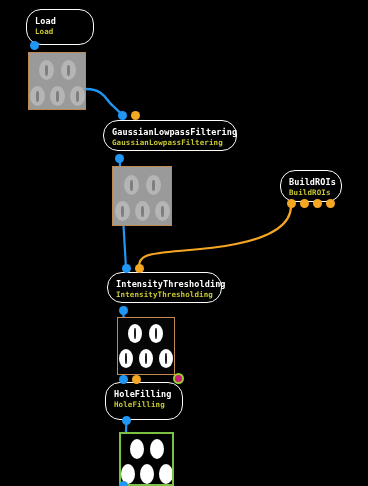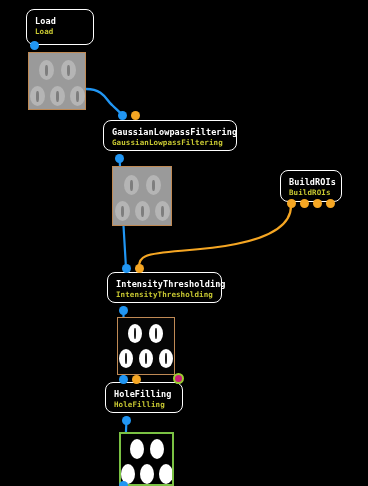--- a/index.html
+++ b/index.html
@@ -25,21 +25,21 @@
     position: absolute;
     left: 0; top: 0;
     width: 368px;
     height: 486px;
     pointer-events: none;
   }
   .node {
     position: absolute;
     box-sizing: border-box;
     border: 1px solid #ffffff;
-    border-radius: 8px;
+    border-radius: 15px;
     background: #000000;
     padding: 6px 8px 0 8px;
   }
   .node-title {
     color: #ffffff;
     font-size: 8.5px;
     font-weight: bold;
     line-height: 11px;
     white-space: nowrap;
     letter-spacing: 0.1px;
@@ -162,21 +162,21 @@
   <div class="node" style="left:280px; top:170px; width:62px; height:32px;">
     <div class="node-title">BuildROIs</div>
     <div class="node-subtitle">BuildROIs</div>
   </div>
 
   <div class="node" style="left:107px; top:272px; width:115px; height:31px;">
     <div class="node-title">IntensityThresholding</div>
     <div class="node-subtitle">IntensityThresholding</div>
   </div>
 
-  <div class="node" style="left:105px; top:382px; width:78px; height:31px;">
+  <div class="node" style="left:105px; top:382px; width:78px; height:38px;">
     <div class="node-title">HoleFilling</div>
     <div class="node-subtitle">HoleFilling</div>
   </div>
 
   <div class="port in-blue" style="left:30px; top:41px;"></div>
 
   <div class="port in-blue" style="left:118px; top:111px;"></div>
   <div class="port in-orange" style="left:131px; top:111px;"></div>
   <div class="port in-blue" style="left:115px; top:154px;"></div>
 

